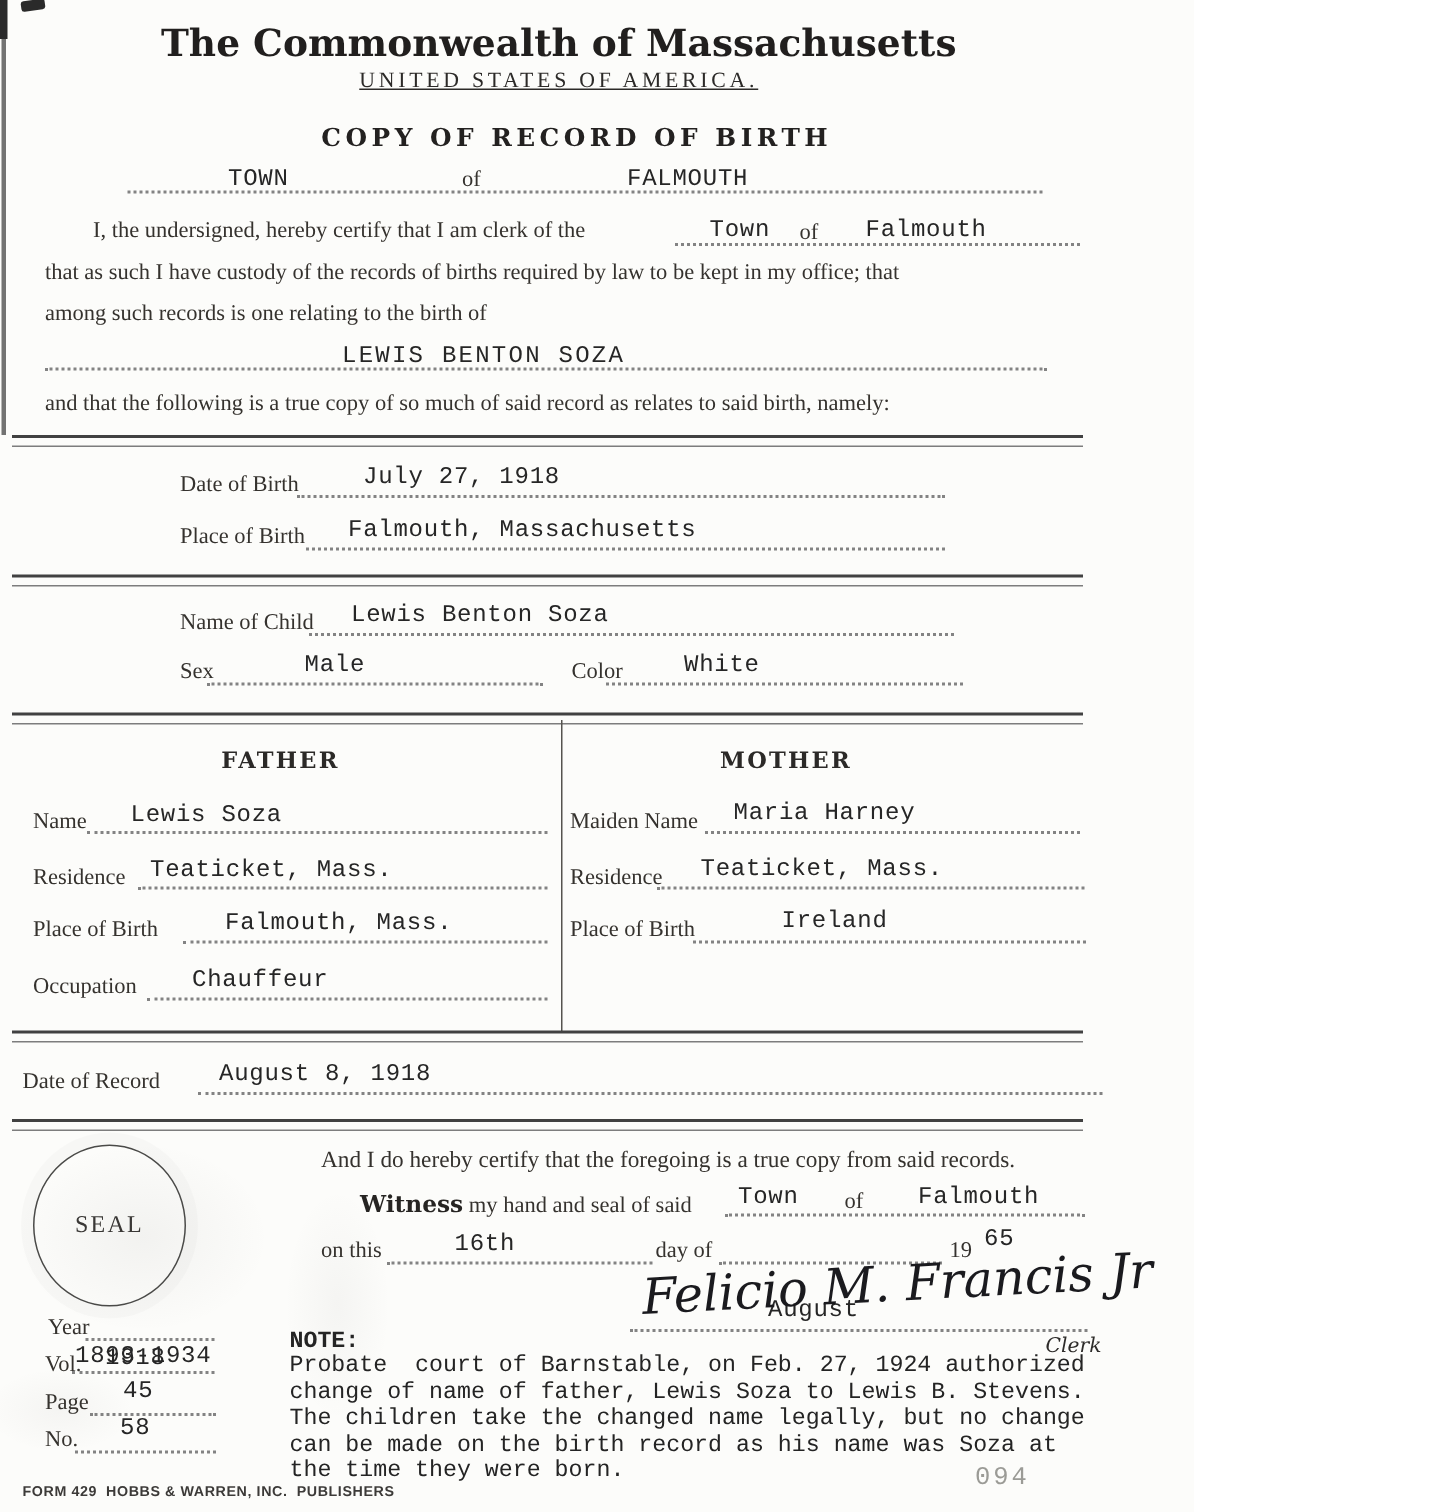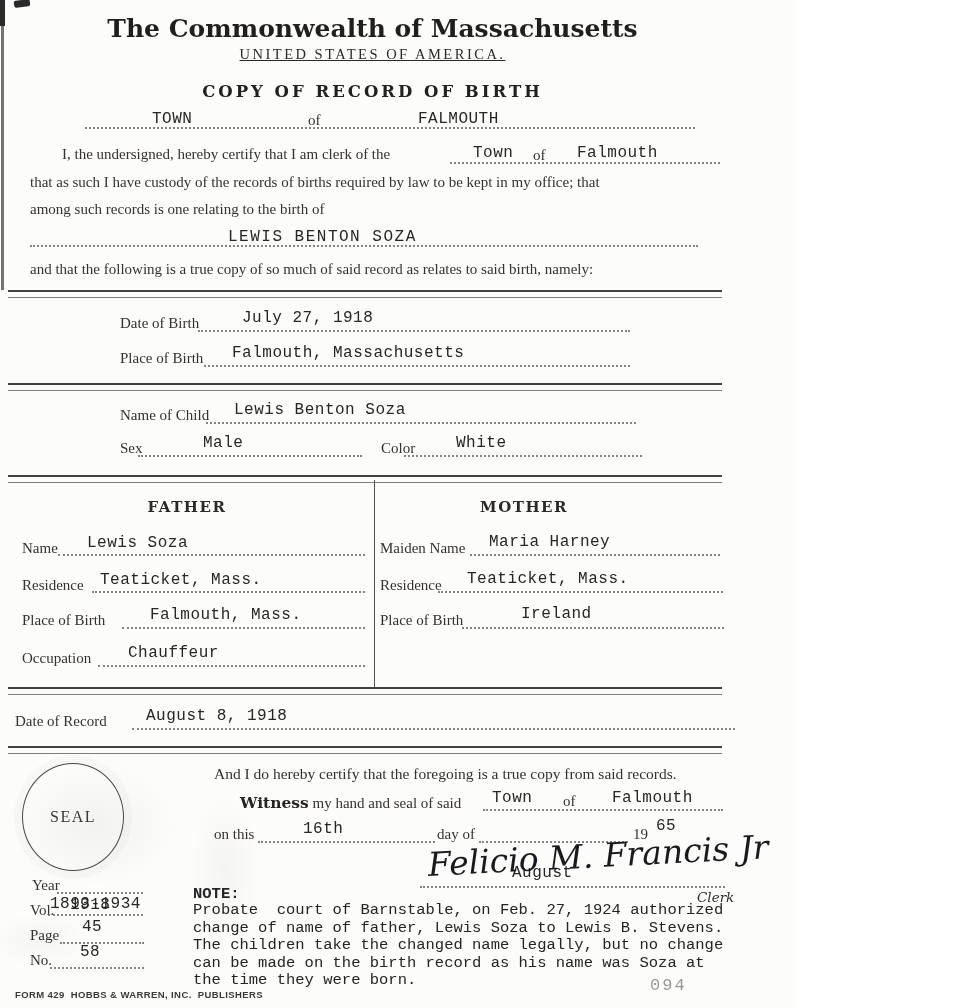--- a/index.html
+++ b/index.html
@@ -6,21 +6,21 @@
   body { width:960px; height:1008px; background:#ffffff; }
   .page { position:relative; width:796px; height:1008px; background:#fcfcfa; overflow:hidden; }
   .ps { position:absolute; }
   .lbl { font-family:"Liberation Serif", serif; font-size:15px; color:#35322e; }
   .typed { font-family:"Liberation Mono", monospace; font-size:16px; color:#262626; letter-spacing:0.5px; white-space:pre; }
   .dotl { border-bottom:2px dotted #6f6f6f; height:0; opacity:0.85; }
   .rule { height:5px; border-top:2px solid #414141; border-bottom:1px solid #7d7d7d; }
   .ctr { text-align:center; }
   .h-black { font-family:"DejaVu Serif", serif; font-weight:bold; font-size:25px; color:#211f1e; }
   .h-usa { font-family:"Liberation Serif", serif; font-size:14.5px; letter-spacing:2.5px; color:#2c2a28; }
-  .h-copy { font-family:"DejaVu Serif", serif; font-weight:bold; font-size:16.5px; letter-spacing:3px; color:#232120; }
+  .h-copy { font-family:"DejaVu Serif", serif; font-weight:bold; font-size:16.5px; letter-spacing:3px; color:#232120;margin-left:12px; }
   .colhead { font-family:"DejaVu Serif", serif; font-weight:bold; font-size:15px; letter-spacing:1.5px; color:#2b2927; }
   .bform { font-family:"DejaVu Serif", serif; font-weight:bold; }
   .sig { font-family:"DejaVu Serif", serif; font-style:italic; font-size:33px; color:#1a1a1e; transform:rotate(-3deg); transform-origin:left center; white-space:nowrap; }
   .clerk { font-family:"DejaVu Serif", serif; font-style:italic; font-size:13.5px; color:#2e2c2a; }
   .seal { width:100px; height:106px; border:1.5px solid #4a4a48; border-radius:50%; display:flex; align-items:center; justify-content:center; box-shadow:0 0 0 8px rgba(0,0,0,0.02); }
   .seal-txt { font-family:"Liberation Serif", serif; font-size:16px; letter-spacing:1.5px; color:#3a3836; }
   .note-line { font-family:"Liberation Mono", monospace; font-size:15.5px; color:#242424; line-height:17.6px; white-space:pre; }
   .note-head { font-family:"Liberation Mono", monospace; font-weight:bold; font-size:15.5px; color:#242424; }
   .small-foot { font-family:"Liberation Sans", sans-serif; font-weight:bold; font-size:9.5px; letter-spacing:0.4px; color:#3c3a38; white-space:pre; }
   .stamp { font-family:"Liberation Mono", monospace; font-size:17px; color:#9b9b96; letter-spacing:2px; }

